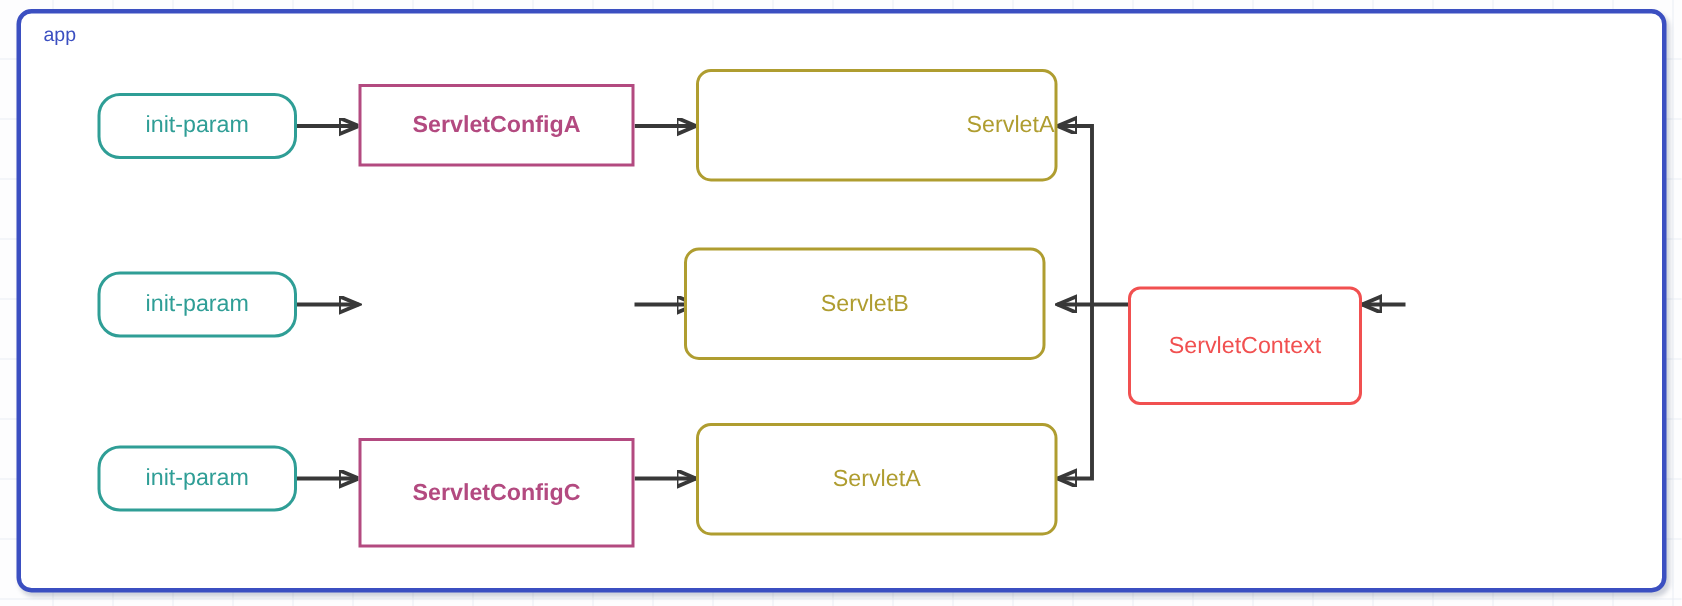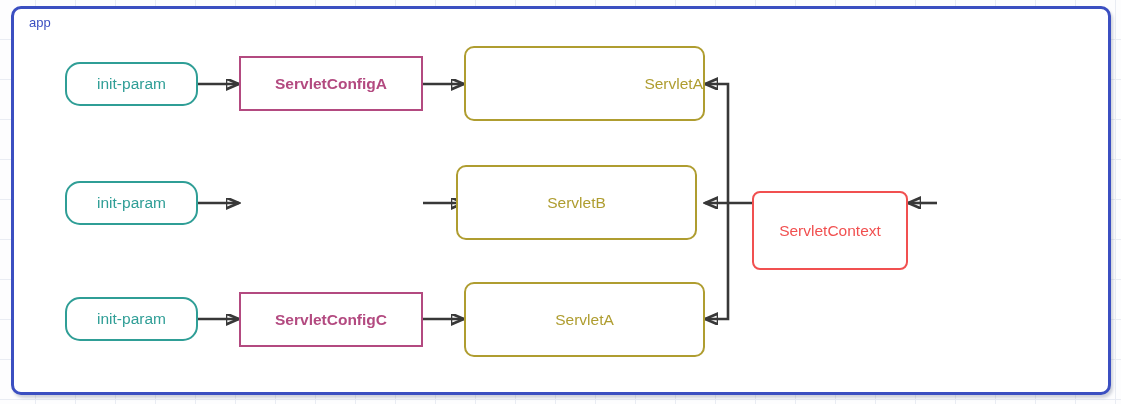--- a/index.html
+++ b/index.html
@@ -75,21 +75,21 @@
   .node.bluepill .lbl { max-width: 76px; overflow-wrap: break-word; }
 
   
   #n-init-a   { left: 65px;  top: 62px;  width: 133px; height: 44px; }
   #n-config-a { left: 239px; top: 56px;  width: 184px; height: 55px; }
   #n-servlet-a{ left: 464px; top: 46px;  width: 241px; height: 75px; justify-content: flex-end; }
   #n-init-b   { left: 65px;  top: 181px; width: 133px; height: 44px; }
   #n-config-b { left: 239px; top: 176px; width: 184px; height: 55px; }
   #n-servlet-b{ left: 456px; top: 165px; width: 241px; height: 75px; }
   #n-init-c   { left: 65px;  top: 297px; width: 133px; height: 44px; }
-  #n-config-c { left: 239px; top: 292px; width: 184px; height: 55px; }
+  #n-config-c { left: 239px; top: 292px; width: 184px; height: 73px; }
   #n-servlet-c{ left: 464px; top: 282px; width: 241px; height: 75px; }
   #n-context  { left: 752px; top: 164px; width: 156px; height: 79px; margin-top: 27px; }
   #n-ctx-param{ left: 937px; top: 170px; width: 130px; height: 67px; }
 </style>
 </head>
 <body>
 
 <div class="canvas">
 
   <div class="app-box">

